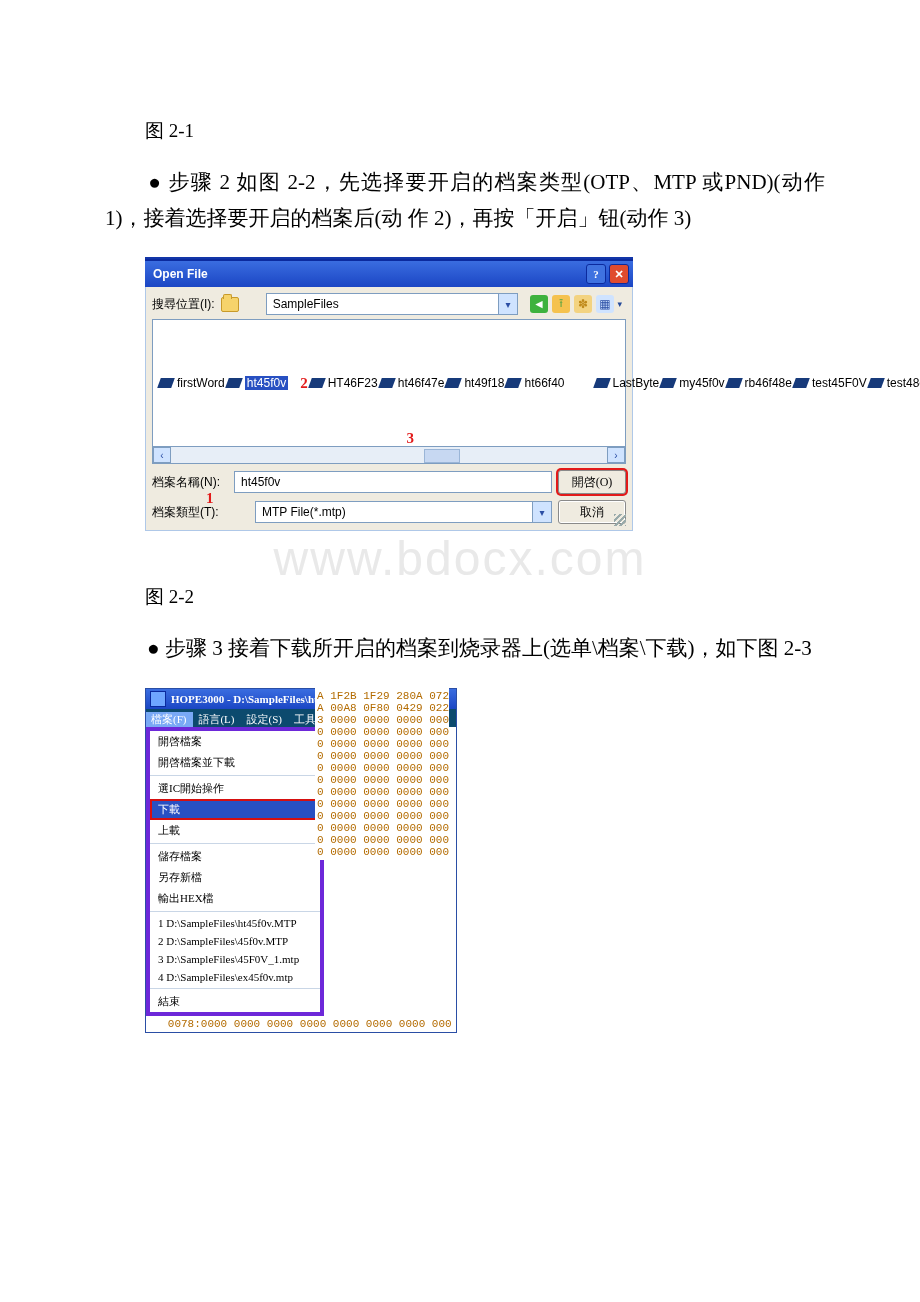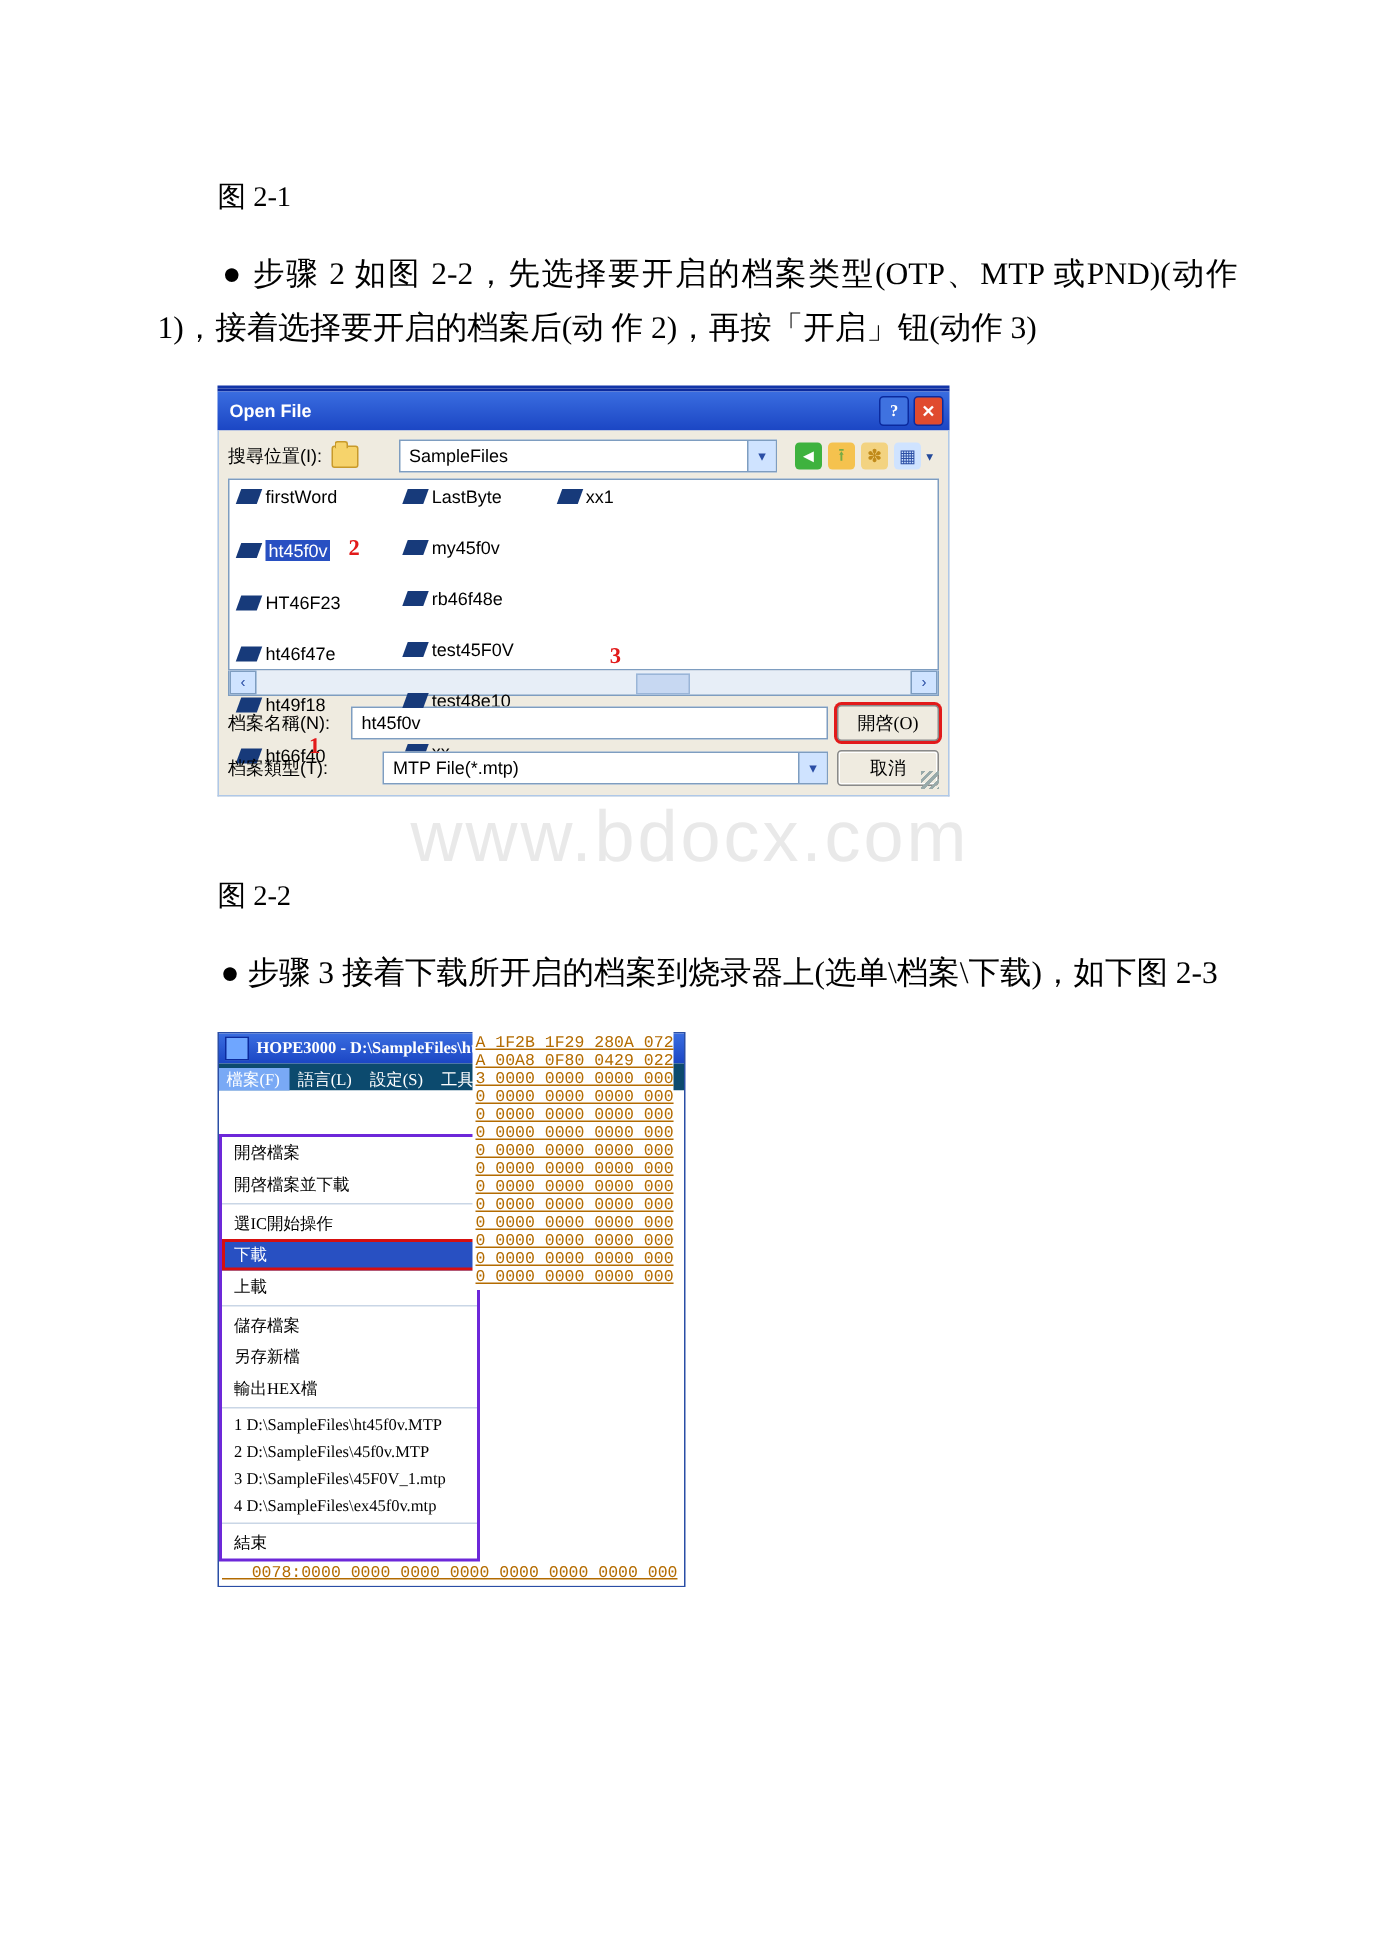--- a/index.html
+++ b/index.html
@@ -101,21 +101,21 @@
   .ic.up{background:#f5c24e;color:#7a4;}
   .ic.new{background:#f3d381;color:#c08a1a;}
   .ic.view{background:#cfe3ff;color:#2b4ea5;position:relative;}
   .ic.view::after{content:"▾";position:absolute;right:-8px;font-size:9px;color:#244a9a;}
   .filepane{
     background:#fff;border:1px solid #7e9dc0;
     padding:4px 6px;
     height:118px;
     display:flex;gap:30px;
   }
-  .col{display:flex;flex-direction:column;gap:20px;}
+  .col{display:flex;flex-direction:row;gap:2px;}
   .fitem{display:flex;align-items:center;gap:4px;color:#000;white-space:nowrap;}
   .fico{width:14px;height:10px;transform:skewX(-20deg);background:#173a7a;}
   .fitem.sel .ftxt{background:#2850c2;color:#fff;padding:0 2px;}
   .ann-red{color:#e21a1a;font:bold 15px Tahoma;}
   .scroll{
     height:16px;background:#e7eef7;border:1px solid #7e9dc0;border-top:none;
     display:flex;align-items:center;justify-content:space-between;
   }
   .sc-btn{width:16px;height:14px;background:#cfe3ff;border:1px solid #7e9dc0;display:flex;align-items:center;justify-content:center;font-size:10px;color:#2b4ea5;}
   .sc-track{flex:1;height:14px;position:relative;}
@@ -145,30 +145,30 @@
     height:20px;background:linear-gradient(#3a6de0,#1b46c4);color:#fff;
     display:flex;align-items:center;gap:5px;padding:0 4px;font:bold 11px Tahoma;
   }
   .appico{width:14px;height:14px;background:#6fa6ff;border:1px solid #0b2a9e;}
   .menubar{
     height:18px;background:#0c4a6e;color:#fff;display:flex;align-items:flex-end;font:11px SimSun;
   }
   .mitem{padding:0 7px 0 5px;}
   .mitem.sel{background:#79a9f5;}
   .menu-menu{
-    width:170px;background:#fff;border:2px solid #6d28d9;font:11px SimSun;margin-top:29px;
+    width:170px;background:#fff;border:4px solid #6d28d9;font:11px SimSun;
   }
   .menu-row{padding:3px 8px;border-bottom:0;}
   .menu-sep{height:1px;background:#c9d6e6;margin:2px 0;}
   .menu-row.hl{background:#2850c2;color:#fff;outline:2px solid #d60f0f;outline-offset:-2px;}
   .app-body{display:flex;flex-direction:column;background:#fff;}
   .hex{
     font:11px "Lucida Console","Courier New",monospace;
     color:#b36b00;background:#fff;
-    padding:2px 0 2px 2px;white-space:pre;text-decoration:underline;
+    padding:2px 0 2px 2px;white-space:pre;
   }
   .hexcols{display:flex;}
   .leftstack{position:relative;}
   .hex-overlay{position:absolute;left:170px;top:0;}
   .dlg2-wrap{position:relative;}
 </style>
 </head>
 <body>
 
 <div class="page">

